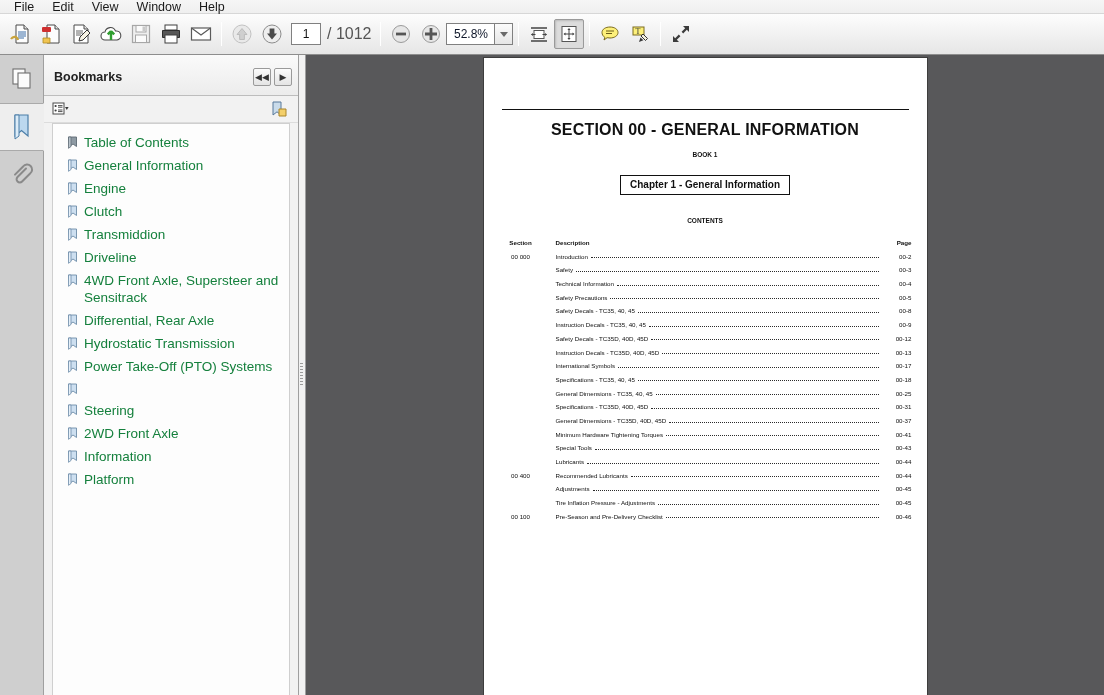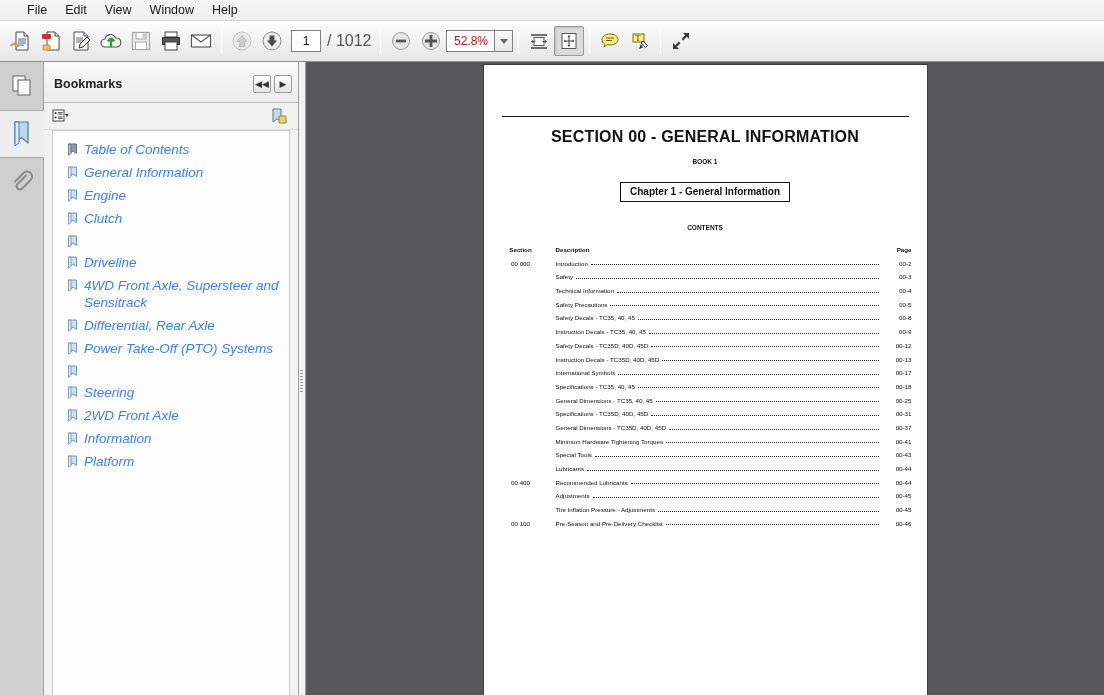--- a/index.html
+++ b/index.html
@@ -7,24 +7,24 @@
     margin: 0; padding: 0;
     width: 1104px; height: 695px;
     overflow: hidden;
     font-family: "Liberation Sans", sans-serif;
     background: #f0f0f0;
   }
   #app { width: 1104px; height: 695px; position: relative; display: flex; flex-direction: column; }
 
   
   .menubar {
-    height: 21px;
+    height: 14px;
     background: linear-gradient(to bottom, #f6f6f6 0%, #efefef 100%);
     display: flex; align-items: center;
-    padding-left: 18px;
+    padding-left: 5px;
     border-bottom: 1px solid #d7d7d7;
     flex: 0 0 auto;
   }
   .menubar .mi {
     font-size: 12.5px; color: #1a1a1a;
     padding: 2px 9px; cursor: default;
     line-height: 16px;
   }
 
   
@@ -46,21 +46,21 @@
      box-shadow: inset 1px 1px 2px rgba(0,0,0,.15); }
   .tb-sep { width: 1px; height: 24px; background: #c2c2c2; margin: 0 5px; border-right: 1px solid #fff; }
   .pagebox {
     width: 30px; height: 22px; border: 1px solid #808080; background: #fff;
     font-size: 12px; text-align: center; line-height: 20px; color: #111;
     margin: 0 4px;
   }
   .pagetotal { font-size: 16px; color: #555; margin-left: 2px; margin-right: 4px; white-space: nowrap; }
   .zoombox {
     width: 48px; height: 22px; border: 1px solid #808080; border-right: none; background: #fff;
-    font-size: 12px; text-align: center; line-height: 20px; color: #b91c1c;
+    font-size: 12px; text-align: center; line-height: 20px; color: #0f172a;
   }
   .zoomarrow {
     width: 19px; height: 22px; border: 1px solid #808080; background: linear-gradient(to bottom,#fbfbfb,#e6e6e6);
     display: flex; align-items: center; justify-content: center;
   }
   .zoomarrow i {
     width: 0; height: 0; border-left: 4px solid transparent; border-right: 4px solid transparent;
     border-top: 5px solid #6a6a6a; display: block;
   }
 
@@ -105,21 +105,21 @@
   .tool-sm { width: 22px; height: 20px; display:flex; align-items:center; justify-content:center; }
   .bm-list-wrap {
     flex: 1 1 auto; margin: 0 8px 0 8px; background: #fdfdfd;
     border: 1px solid #cfcfcf; border-bottom: none;
     overflow: hidden; position: relative;
   }
   .bm-list { padding: 7px 0 0 0; }
   .bm-item {
     display: flex; align-items: flex-start; gap: 6px;
     padding: 3px 6px 3px 14px; cursor: default;
-    font-size: 13.5px; color: #3b82f6; line-height: 17px; font-style: italic;
+    font-size: 13.5px; color: #15803d; line-height: 17px;
   }
   .bm-label { flex: 1 1 auto; }
   .bm-ico { flex: 0 0 auto; margin-top: 2px; }
 
   
   .splitter {
     width: 7px; background: #f2f2f2; border-right: 1px solid #9f9f9f;
     position: relative; flex: 0 0 auto;
   }
   .grip { position: absolute; top: 306px; left: 1px; width: 4px; height: 34px; }
@@ -413,20 +413,21 @@
             </span>
             <span class="bm-label">Clutch</span>
           </div>
           <div class="bm-item">
             <span class="bm-ico">
               <svg width="11" height="13" viewBox="0 0 11 13">
                   <path d="M1.5 1h8v9.5L6 8l-3.5 2.5z" fill="#cddff0" stroke="#6d8ca8" stroke-width=".9"></path>
                   <path d="M1.5 1h2.5v9.5l-2.5 1.8z" fill="#e5eff8" stroke="#6d8ca8" stroke-width=".8"></path>
                 </svg>
             </span>
+            <span class="bm-label">Transmiddion</span>
           </div>
           <div class="bm-item">
             <span class="bm-ico">
               <svg width="11" height="13" viewBox="0 0 11 13">
                   <path d="M1.5 1h8v9.5L6 8l-3.5 2.5z" fill="#cddff0" stroke="#6d8ca8" stroke-width=".9"></path>
                   <path d="M1.5 1h2.5v9.5l-2.5 1.8z" fill="#e5eff8" stroke="#6d8ca8" stroke-width=".8"></path>
                 </svg>
             </span>
             <span class="bm-label">Driveline</span>
           </div>
@@ -440,20 +441,29 @@
             <span class="bm-label">4WD Front Axle, Supersteer and Sensitrack</span>
           </div>
           <div class="bm-item">
             <span class="bm-ico">
               <svg width="11" height="13" viewBox="0 0 11 13">
                   <path d="M1.5 1h8v9.5L6 8l-3.5 2.5z" fill="#cddff0" stroke="#6d8ca8" stroke-width=".9"></path>
                   <path d="M1.5 1h2.5v9.5l-2.5 1.8z" fill="#e5eff8" stroke="#6d8ca8" stroke-width=".8"></path>
                 </svg>
             </span>
             <span class="bm-label">Differential, Rear Axle</span>
+          </div>
+          <div class="bm-item">
+            <span class="bm-ico">
+              <svg width="11" height="13" viewBox="0 0 11 13">
+                  <path d="M1.5 1h8v9.5L6 8l-3.5 2.5z" fill="#cddff0" stroke="#6d8ca8" stroke-width=".9"></path>
+                  <path d="M1.5 1h2.5v9.5l-2.5 1.8z" fill="#e5eff8" stroke="#6d8ca8" stroke-width=".8"></path>
+                </svg>
+            </span>
+            <span class="bm-label">Hydrostatic Transmission</span>
           </div>
           <div class="bm-item">
             <span class="bm-ico">
               <svg width="11" height="13" viewBox="0 0 11 13">
                   <path d="M1.5 1h8v9.5L6 8l-3.5 2.5z" fill="#cddff0" stroke="#6d8ca8" stroke-width=".9"></path>
                   <path d="M1.5 1h2.5v9.5l-2.5 1.8z" fill="#e5eff8" stroke="#6d8ca8" stroke-width=".8"></path>
                 </svg>
             </span>
             <span class="bm-label">Power Take-Off (PTO) Systems</span>
           </div>

